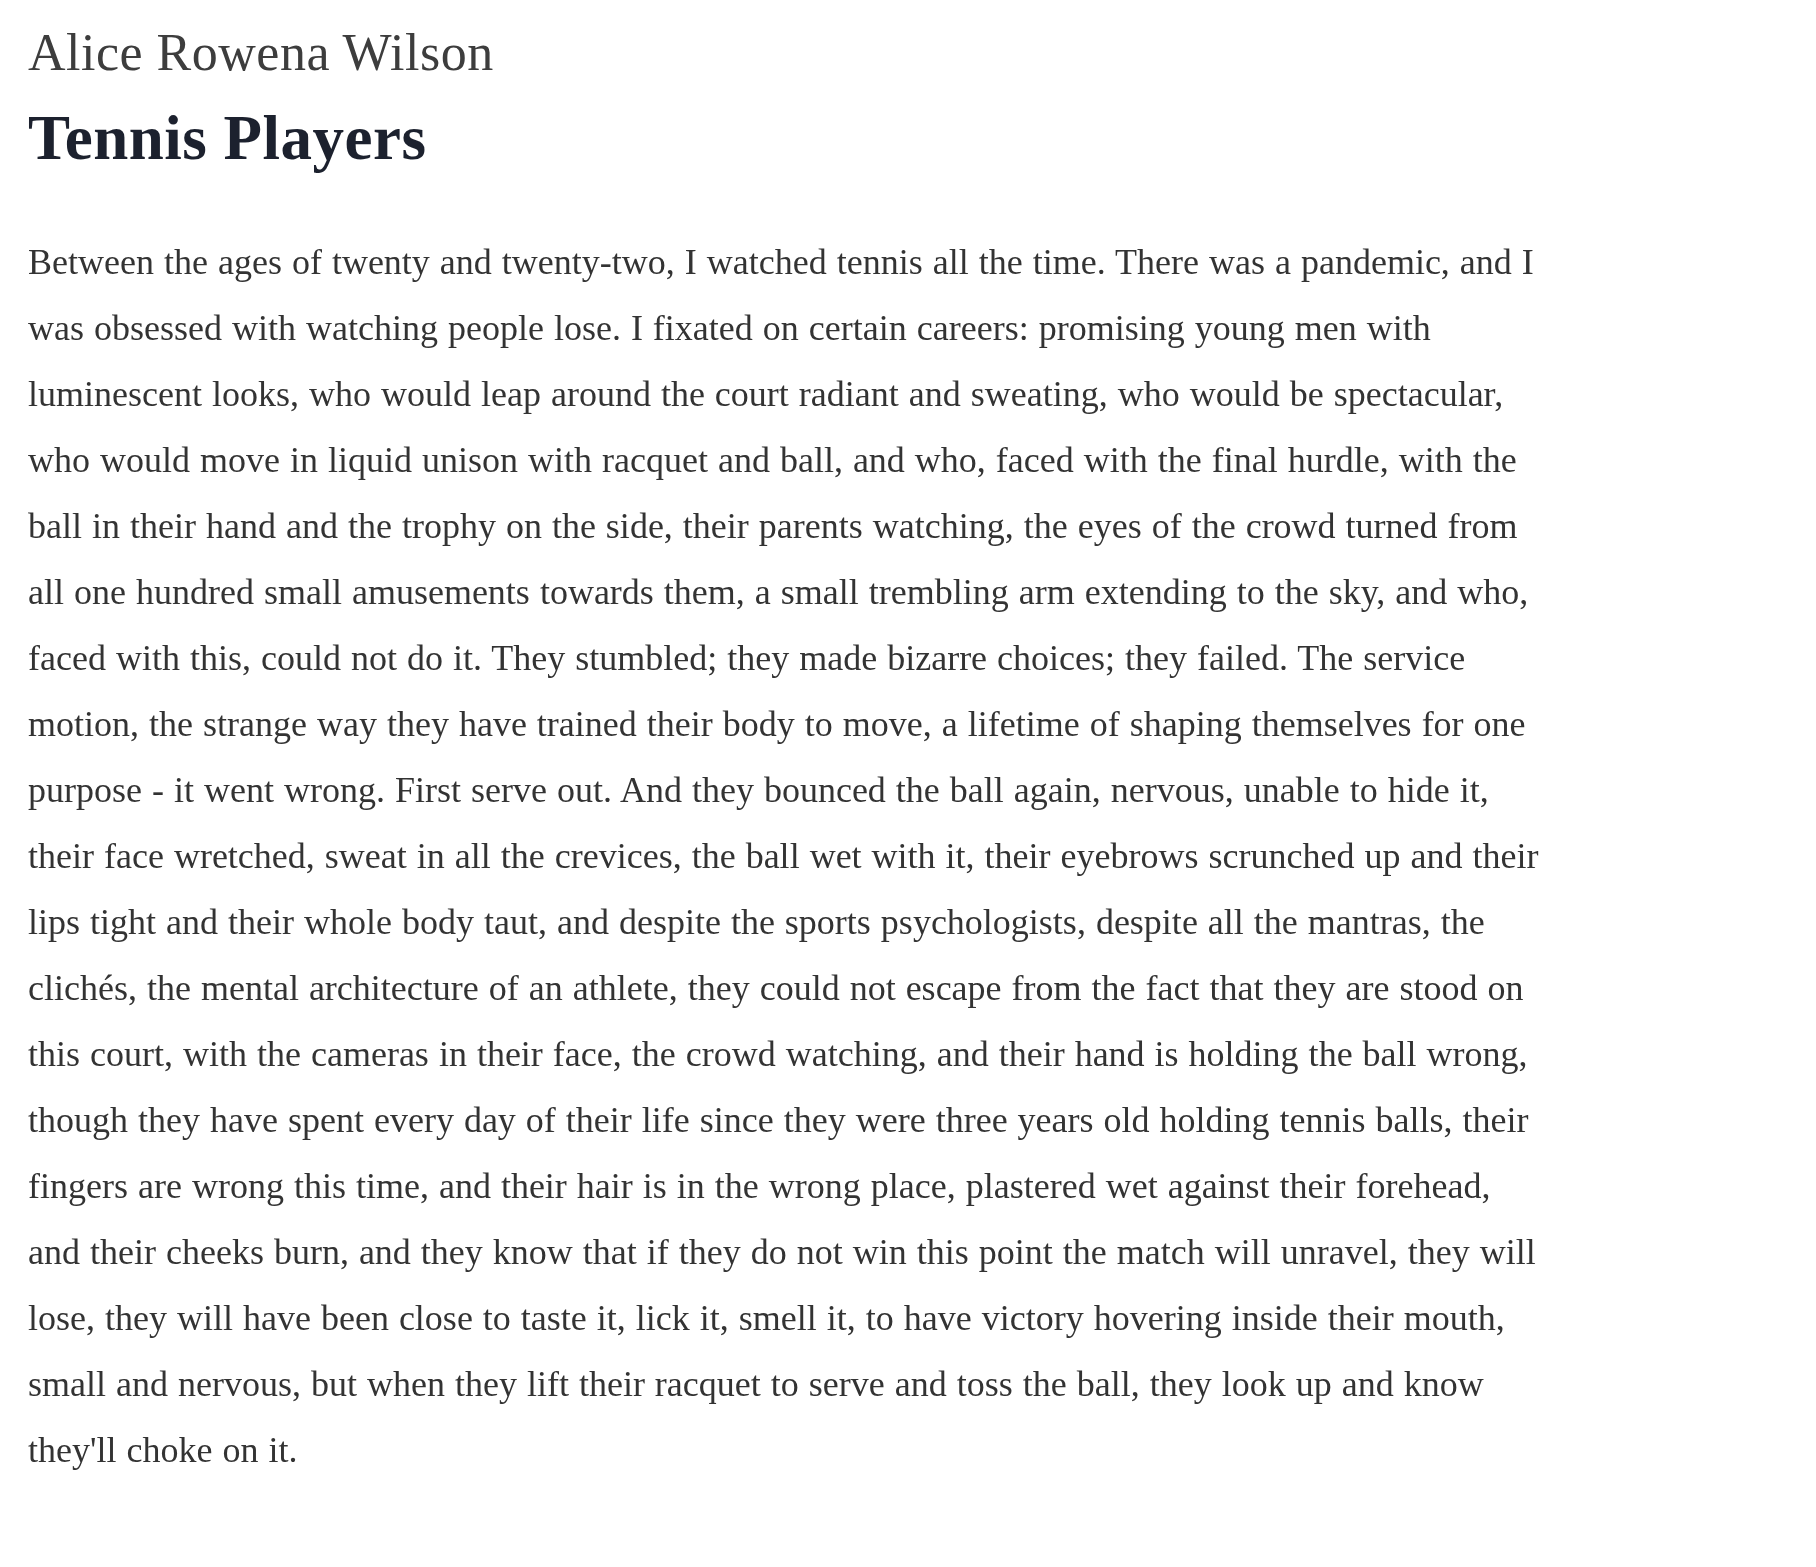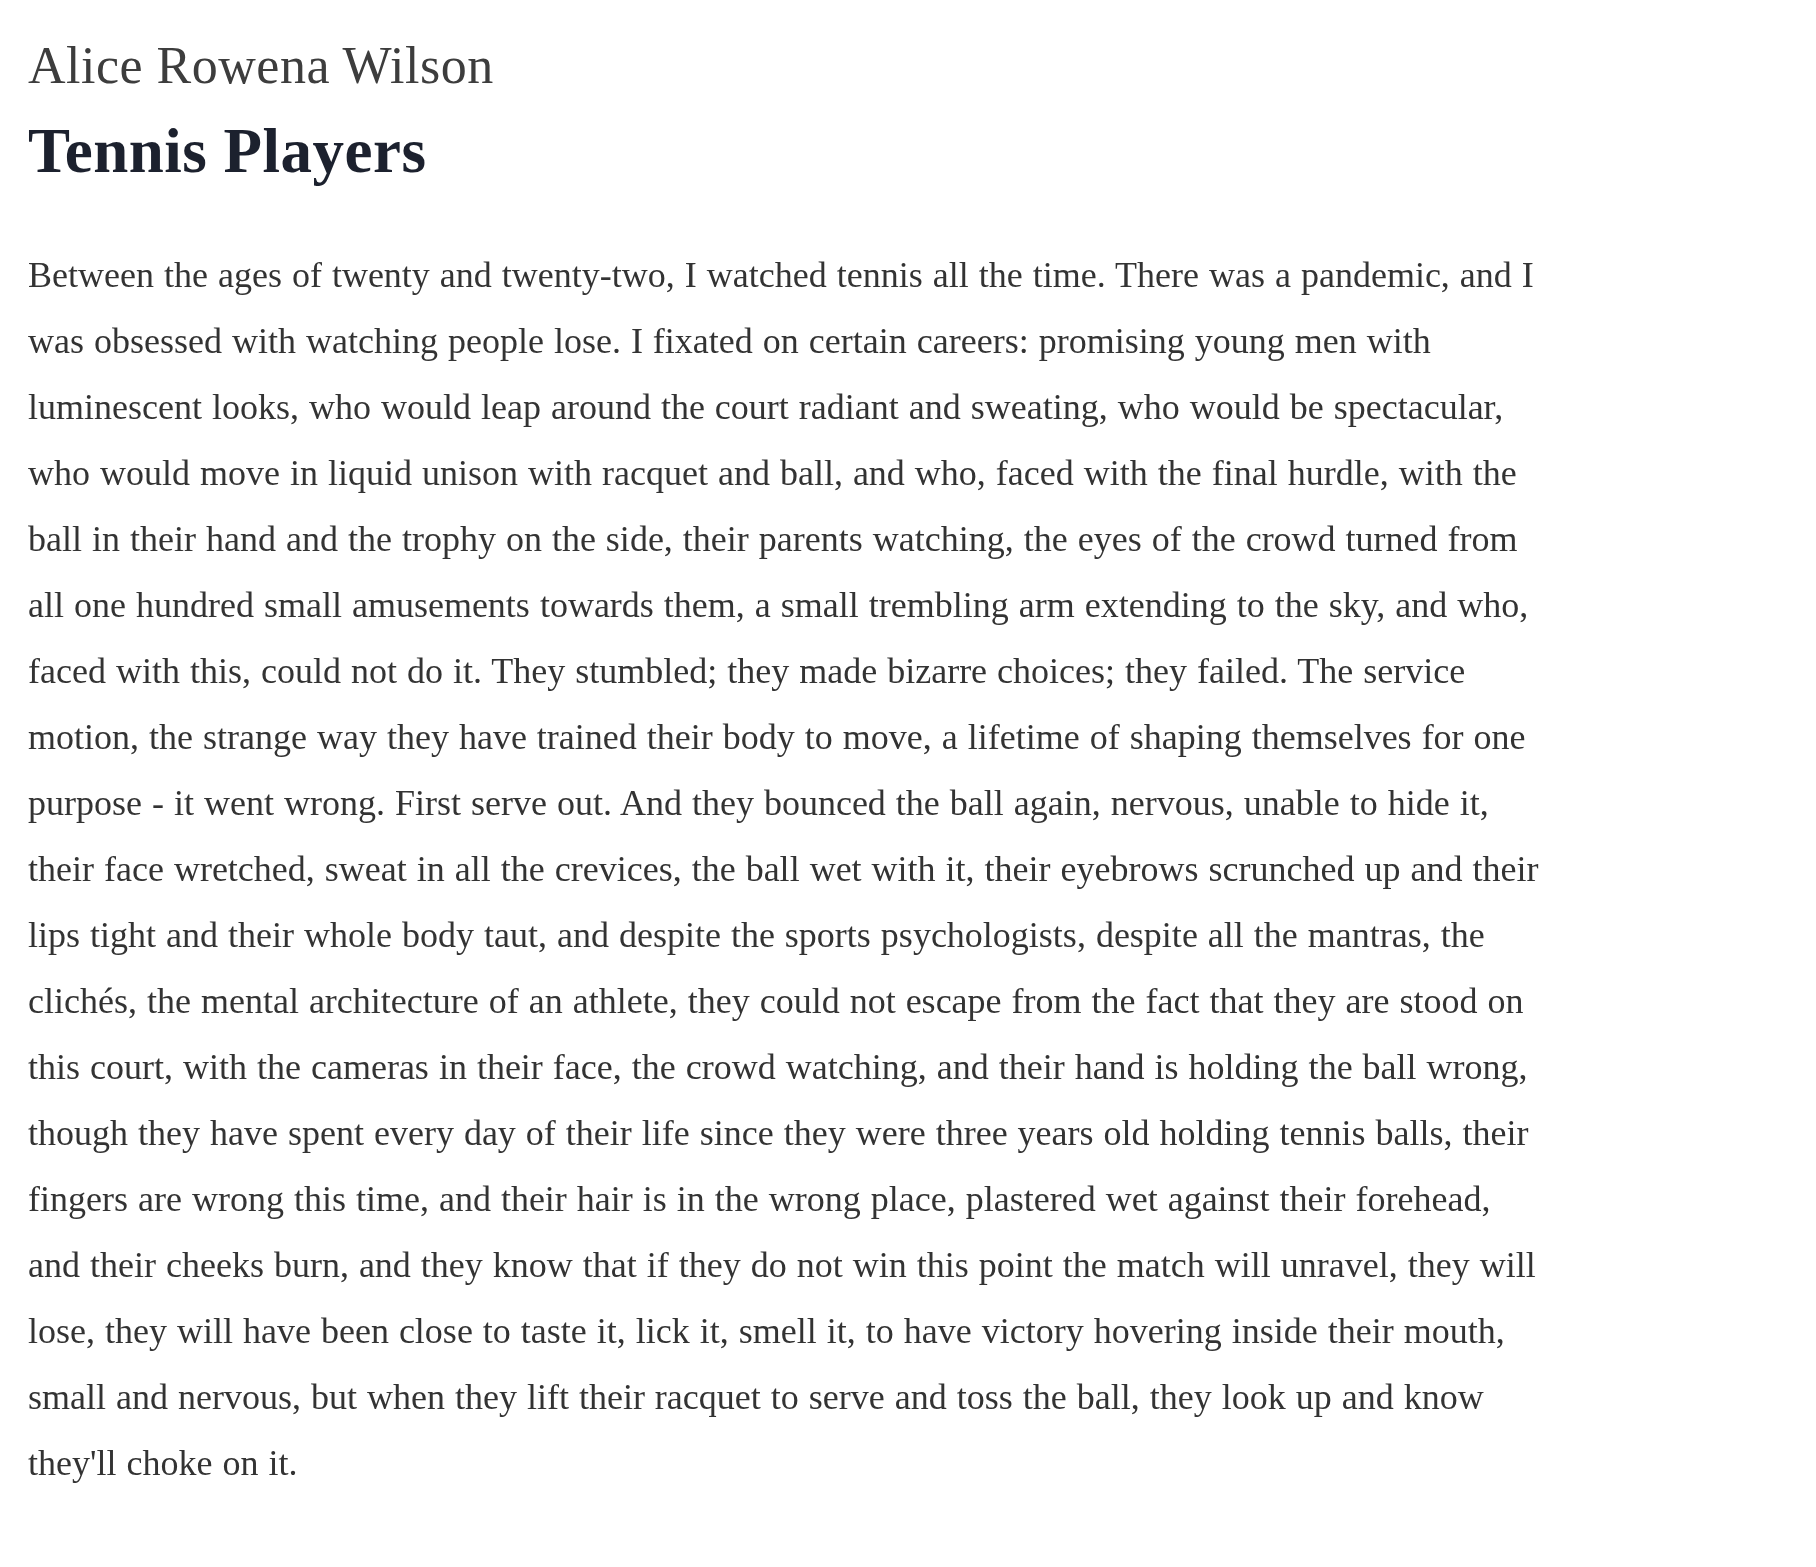--- a/index.html
+++ b/index.html
@@ -15,21 +15,21 @@
     background: var(--color-bg);
   }
   body {
     width: 1816px;
     min-height: 1567px;
     font-family: "Liberation Serif", "DejaVu Serif", serif;
   }
   .page {
     width: 1576px;
     min-height: 1567px;
-    padding: 36px 30px 40px 28px;
+    padding: 23px 30px 40px 28px;
     background: var(--color-bg);
   }
   .author {
     margin: 0;
     font-size: 52px;
     line-height: 1.15;
     font-weight: 400;
     color: var(--color-author);
     letter-spacing: 0.5px;
   }

